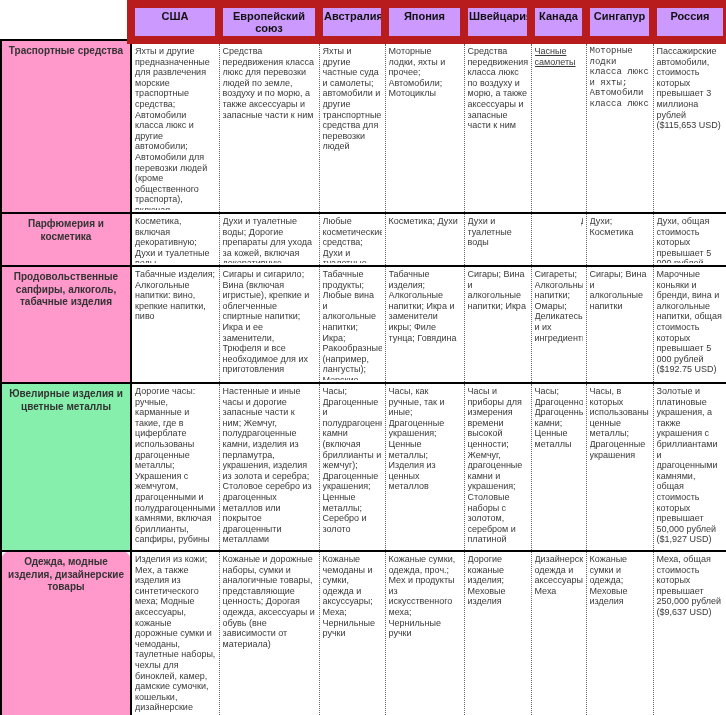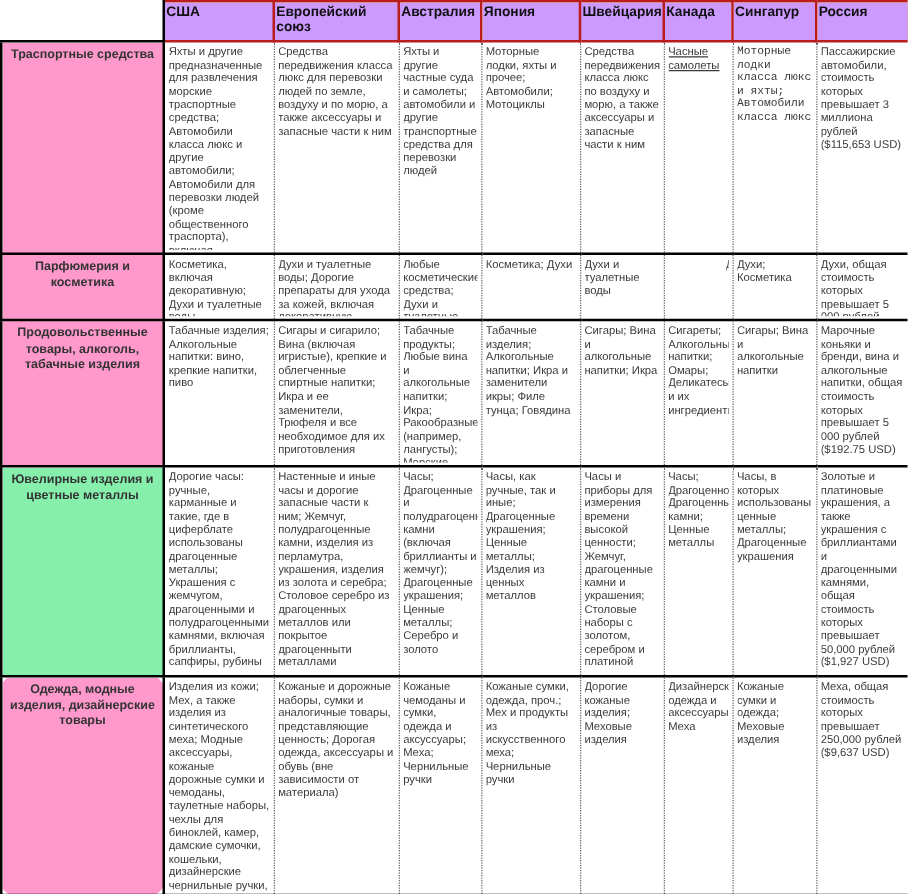--- a/index.html
+++ b/index.html
@@ -16,24 +16,24 @@
   #tbl td, #tbl th {
     vertical-align: top;
     overflow: hidden;
   }
   th.corner {
     background: #ffffff;
     border-right: 2px solid #000;
     border-bottom: 2px solid #000;
   }
   th.col-head {
-    border: 2px solid #b91c1c;
+    border: 8px solid #b91c1c;
     font-size: 11px;
     font-weight: bold;
-    text-align: left;
+    text-align: center;
     vertical-align: middle;
     color: #111111;
     padding: 2px 1px;
   }
   td.row-head {
     border: 2px solid #000;
     font-size: 10px;
     font-weight: bold;
     text-align: center;
     padding: 4px 3px;
@@ -132,21 +132,21 @@
           <div class="cell-content" style="height: 47px; margin-left: 46px;">Духи</div>
         </td>
         <td class="data">
           <div class="cell-content" style="height: 47px;">Духи; Косметика</div>
         </td>
         <td class="data">
           <div class="cell-content" style="height: 47px;">Духи, общая стоимость которых превышает 5 000 рублей ($192.75</div>
         </td>
       </tr>
       <tr style="height: 117px;">
-        <td class="row-head" style="background: rgb(255, 153, 204);">Продовольственные товары, алкоголь, табачные изделия</td>
+        <td class="row-head" style="background: rgb(255, 153, 204);">Продовольственные сапфиры, алкоголь, табачные изделия</td>
         <td class="data">
           <div class="cell-content" style="height: 111px;">Табачные изделия; Алкогольные напитки: вино, крепкие напитки, пиво</div>
         </td>
         <td class="data">
           <div class="cell-content" style="height: 111px;">Сигары и сигарило; Вина (включая игристые), крепкие и облегченные спиртные напитки; Икра и ее заменители, Трюфеля и все необходимое для их приготовления</div>
         </td>
         <td class="data">
           <div class="cell-content" style="height: 111px;">Табачные продукты; Любые вина и алкогольные напитки; Икра; Ракообразные (например, лангусты); Морские ушки; Моллюски и морские беспозвоночные (например</div>
         </td>
         <td class="data">

